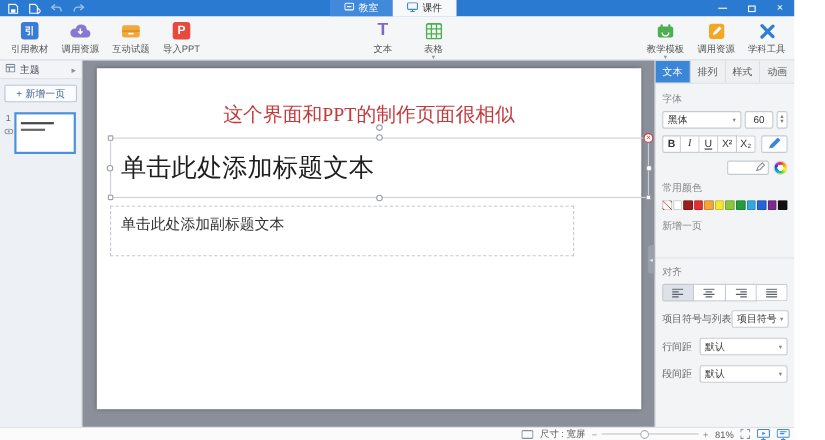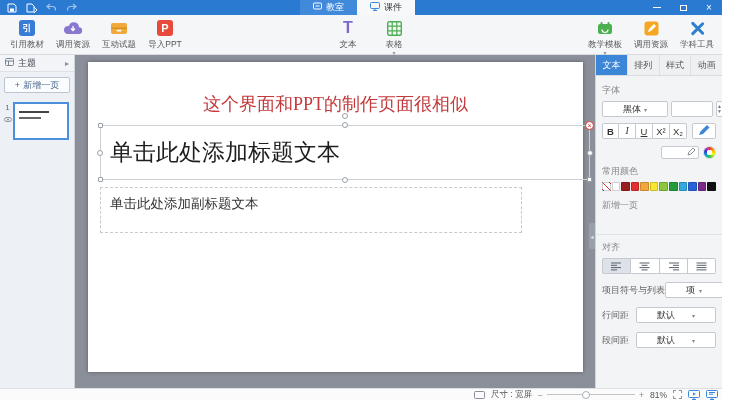--- a/index.html
+++ b/index.html
@@ -70,21 +70,21 @@
 
   
   .rpanel { width:127px; background:#f3f4f6; border-left:1px solid #d0d4da; display:flex; flex-direction:column; font-size:9px; }
   .rtabs { display:flex; height:21px; border-bottom:1px solid #d8dbe0; flex:0 0 21px; }
   .rtab { flex:1; display:flex; align-items:center; justify-content:center; color:#555; background:#eef0f2; border-right:1px solid #dcdfe3; cursor:default; }
   .rtab:last-child { border-right:none; }
   .rtab.active { background:#3c86d8; color:#fff; }
   .rbody { flex:1; padding:6px 6px 0 6px; overflow:hidden; }
   .sec-label { color:#888; margin:2px 0 4px 0; }
   .row { display:flex; align-items:center; }
-  .select { background:#fff; border:1px solid #c6cad0; border-radius:2px; height:16px; display:flex; align-items:center; justify-content:space-between; padding:0 20px; color:#333; }
+  .select { background:#fff; border:1px solid #c6cad0; border-radius:2px; height:16px; display:flex; align-items:center; justify-content:space-between; padding:0 4px; color:#333; }
   .select .sv { white-space:nowrap; overflow:hidden; }
   .select .sc { color:#888; font-size:6px; margin-left:3px; }
   .font-row { gap:3px; margin-bottom:6px; }
   .font-family { flex:1; }
   .font-size { width:26px; justify-content:center; }
   .stepper { width:10px; height:16px; border:1px solid #c6cad0; border-radius:2px; background:#fff; display:flex; flex-direction:column; align-items:center; justify-content:center; color:#777; }
   .stepper span { font-size:5px; line-height:5px; }
   .fmt-row { margin-bottom:7px; justify-content:space-between; }
   .fmt-group { display:flex; }
   .fmt-btn { width:17px; height:16px; background:#fff; border:1px solid #c6cad0; border-left:none; display:flex; align-items:center; justify-content:center; font-size:9.5px; color:#333; }

